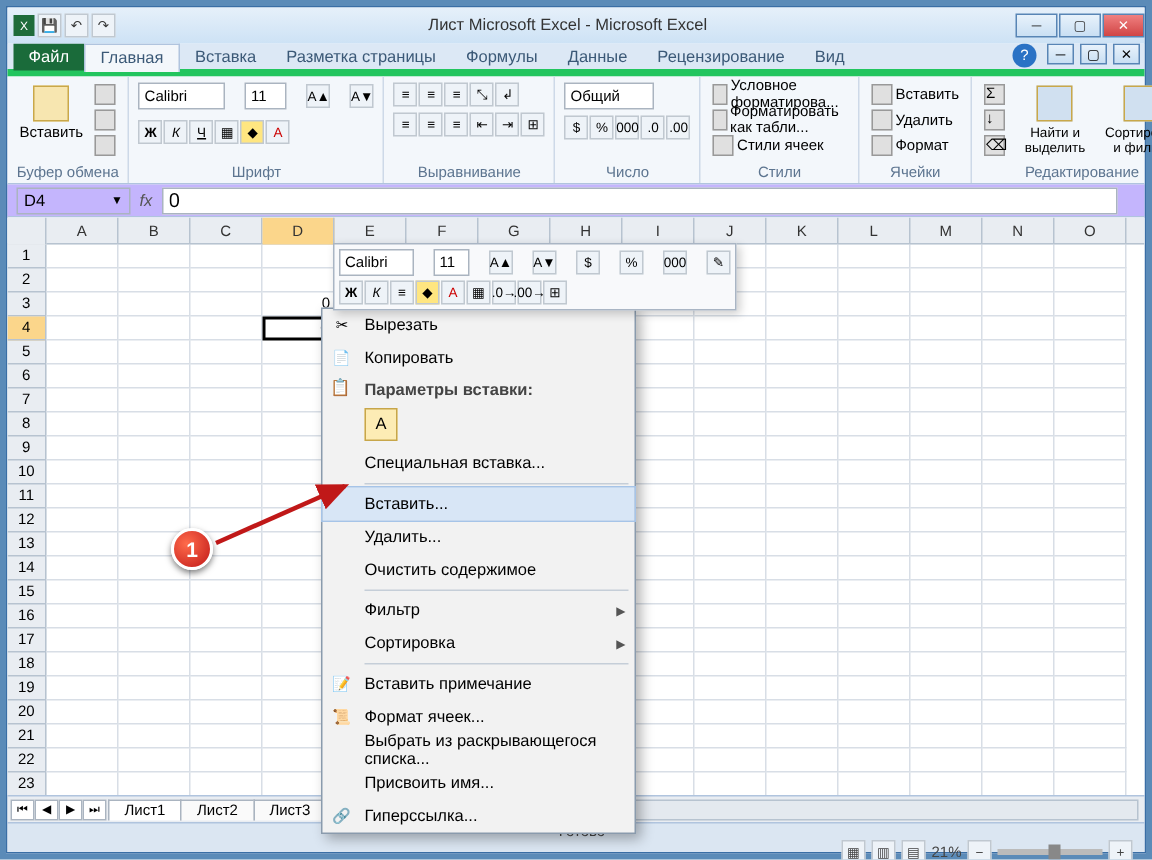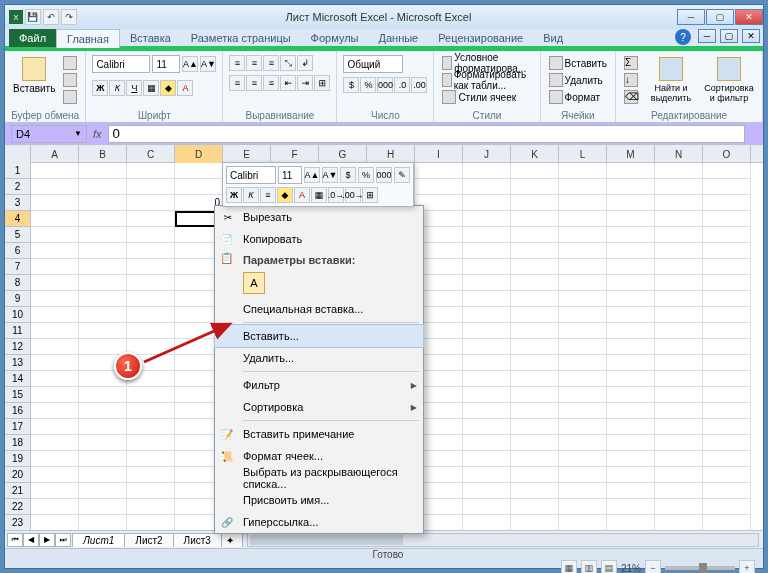--- a/index.html
+++ b/index.html
@@ -22,21 +22,21 @@
 
 .ribbon { height: 72px; background: #f3f7fb; border-bottom: 1px solid #b0c4de; display: flex; font-size: 10px; }
 .rgroup { border-right: 1px solid #cdd9e8; padding: 2px 6px 1px; display: flex; flex-direction: column; justify-content: space-between; }
 .rgroup-label { text-align: center; color: #5d7590; font-size: 10px; }
 .rgroup-body { flex: 1; display: flex; gap: 4px; align-items: flex-start; padding-top: 2px; }
 .bigbtn { display: flex; flex-direction: column; align-items: center; gap: 2px; padding: 2px; cursor: pointer; }
 .bigbtn .ic { width: 24px; height: 24px; background: #f7e6b0; border: 1px solid #c9a84a; }
 .smallstack { display: flex; flex-direction: column; gap: 1px; }
 .smbtn { display: flex; align-items: center; gap: 2px; height: 16px; padding: 0 2px; cursor: pointer; font-size:10px;}
 .smbtn .si { width: 14px; height: 14px; background: #e0e0e0; border: 1px solid #999; }
-.font-row { display: flex; gap: 2px; align-items: center; margin-bottom: 3px; }
+.font-row { display: flex; gap: 13px; align-items: center; margin-bottom: 3px; }
 .font-input { width: 58px; height: 18px; border: 1px solid #aab4c0; background: #fff; font-size: 10px; padding: 0 3px; }
 .font-size-input { width: 28px; }
 .mini-btn { width: 16px; height: 16px; border: 1px solid #c0c8d0; background: #eef3f8; display: flex; align-items: center; justify-content: center; font-size: 9px; cursor:pointer;}
 .fmt-row { display: flex; gap: 1px; }
 
 
 .fbar { height: 22px; border-bottom: 1px solid #b0c4de; display: flex; align-items: center; font-size: 11px; background:#c4b5fd; }
 .name-box { width: 76px; height: 18px; border: 1px solid #aab4c0; margin-left: 6px; padding: 0 4px; display: flex; align-items: center; justify-content: space-between; }
 .fx-label { margin: 0 6px; font-style: italic; color: #555; }
 .formula-input { flex: 1; height: 18px; border: 1px solid #aab4c0; padding: 0 4px; margin-right: 18px; }
@@ -73,21 +73,21 @@
 
 
 .annot { position: absolute; left: 114px; top: 352px; width: 28px; height: 28px; border-radius: 50%; background: radial-gradient(circle at 35% 35%, #ff6b4b, #c01818); border: 2px solid #fff; box-shadow: 0 2px 4px rgba(0,0,0,0.5); display: flex; align-items: center; justify-content: center; color: #fff; font-weight: bold; font-size: 14px; z-index: 10; }
 .annot-arrow { position: absolute; left: 140px; top: 320px; width: 96px; height: 46px; z-index: 9; }
 
 
 .sheet-bar { height: 18px; border-top: 1px solid #b0c4de; display: flex; align-items: center; font-size: 10px; background:#e9edf2; }
 .sheet-nav { display:flex; gap:0; margin:0 2px; }
 .sheet-nav .nb { width:16px; height:14px; border:1px solid #aab4c0; background:#fff; display:flex;align-items:center;justify-content:center; font-size:8px;}
 .sheet-tab { padding: 1px 10px; background: #fafafa; border: 1px solid #aab4c0; border-bottom: none; margin-left:-1px; }
-.sheet-tab.active { background: #fff; font-style: italic; }
+.sheet-tab.active { background: #fff; }
 .sheet-bar .hscroll { flex:1; margin: 0 4px; height: 14px; background: #e4e9ef; border:1px solid #b7c3d0; position:relative;}
 .sheet-bar .hscroll .thumb{ position:absolute; left:2px; width:30%; top:1px; bottom:1px; background:#c8d2de;}
 
 
 .status { height: 20px; background: #dbe6f2; border-top:1px solid #b0c4de; display: flex; align-items: center; font-size: 10px; color:#444;flex-direction:column; }
 .status .zoom { margin-left:auto; display:flex; align-items:center; gap:4px; padding-right:8px;}
 .zoom-slider { width:70px; height:4px; background:#bbb; position:relative;}
 .zoom-slider .zh { position:absolute; width:8px; height:10px; background:#888; top:-3px; left:48%;}
 
 ::-webkit-scrollbar { width: 16px; height: 16px; }
@@ -802,20 +802,23 @@
   <div class="ctx-item">
       <span>Специальная вставка...</span>
     </div>
   <div class="ctx-sep"></div>
   <div class="ctx-item hover">
       <span>Вставить...</span>
     </div>
   <div class="ctx-item">
       <span>Удалить...</span>
     </div>
+  <div class="ctx-item">
+      <span>Очистить содержимое</span>
+    </div>
   <div class="ctx-sep"></div>
   <div class="ctx-item">
       <span>Фильтр</span>
       <span class="arrow">▶</span>
     </div>
   <div class="ctx-item">
       <span>Сортировка</span>
       <span class="arrow">▶</span>
     </div>
   <div class="ctx-sep"></div>

